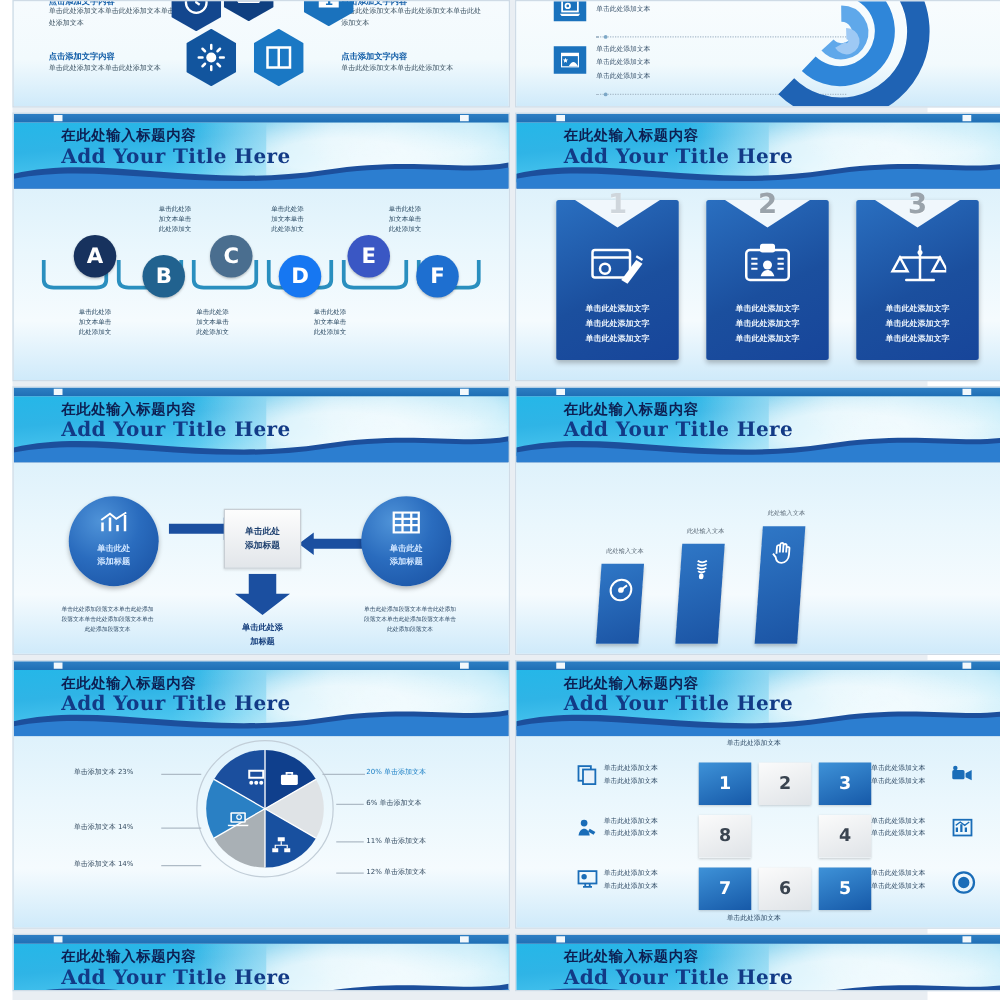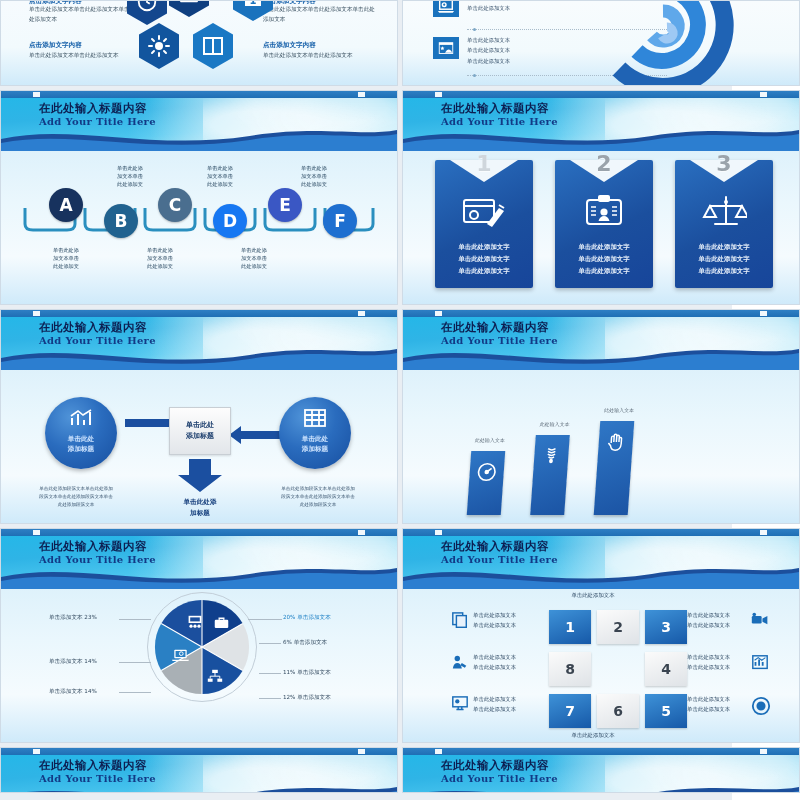--- a/index.html
+++ b/index.html
@@ -9,20 +9,21 @@
     overflow: hidden;
     background: #ffffff;
     font-family: "DejaVu Sans", "Liberation Sans", sans-serif;
   }
   #grid {
     position: relative;
     width: 732px; height: 800px;
     background: #e9eef3;
     display: flex; flex-direction: column;
     gap: 4px;
+    margin-left: 10px;
   }
   .srow { display: flex; gap: 4px; width: 800px; flex: 0 0 auto; }
   .slide {
     position: relative;
     width: 398px; height: 215px;
     overflow: hidden;
     background: #eaf6fd;
     border: 1px solid #cfdbe6;
     flex: 0 0 auto;
   }
@@ -66,21 +67,21 @@
   .hdr-title {
     position: absolute; left: 38px; top: 11px; z-index: 6;
     line-height: 1.18; pointer-events: none;
   }
   .hdr-title .cn {
     font-family: "DejaVu Serif", "Liberation Serif", serif;
     font-weight: bold; font-size: 11.5px; color: #0d1f52; letter-spacing: .5px;
   }
   .hdr-title .en {
     font-family: "DejaVu Serif", "Liberation Serif", serif;
-    font-weight: bold; font-size: 10px; color: #123a86; letter-spacing: .3px;
+    font-weight: bold; font-size: 16px; color: #123a86; letter-spacing: .3px;
   }
 
   .body {
     position: absolute; left: 0; right: 0; top: 55px; bottom: 0;
     background: linear-gradient(#ddf1fb 0%, #eaf7fd 35%, #f5fbfe 70%, #cfeafa 100%);
   }
 
   
   .chain { position: absolute; inset: 0; }
   .chain .track {

